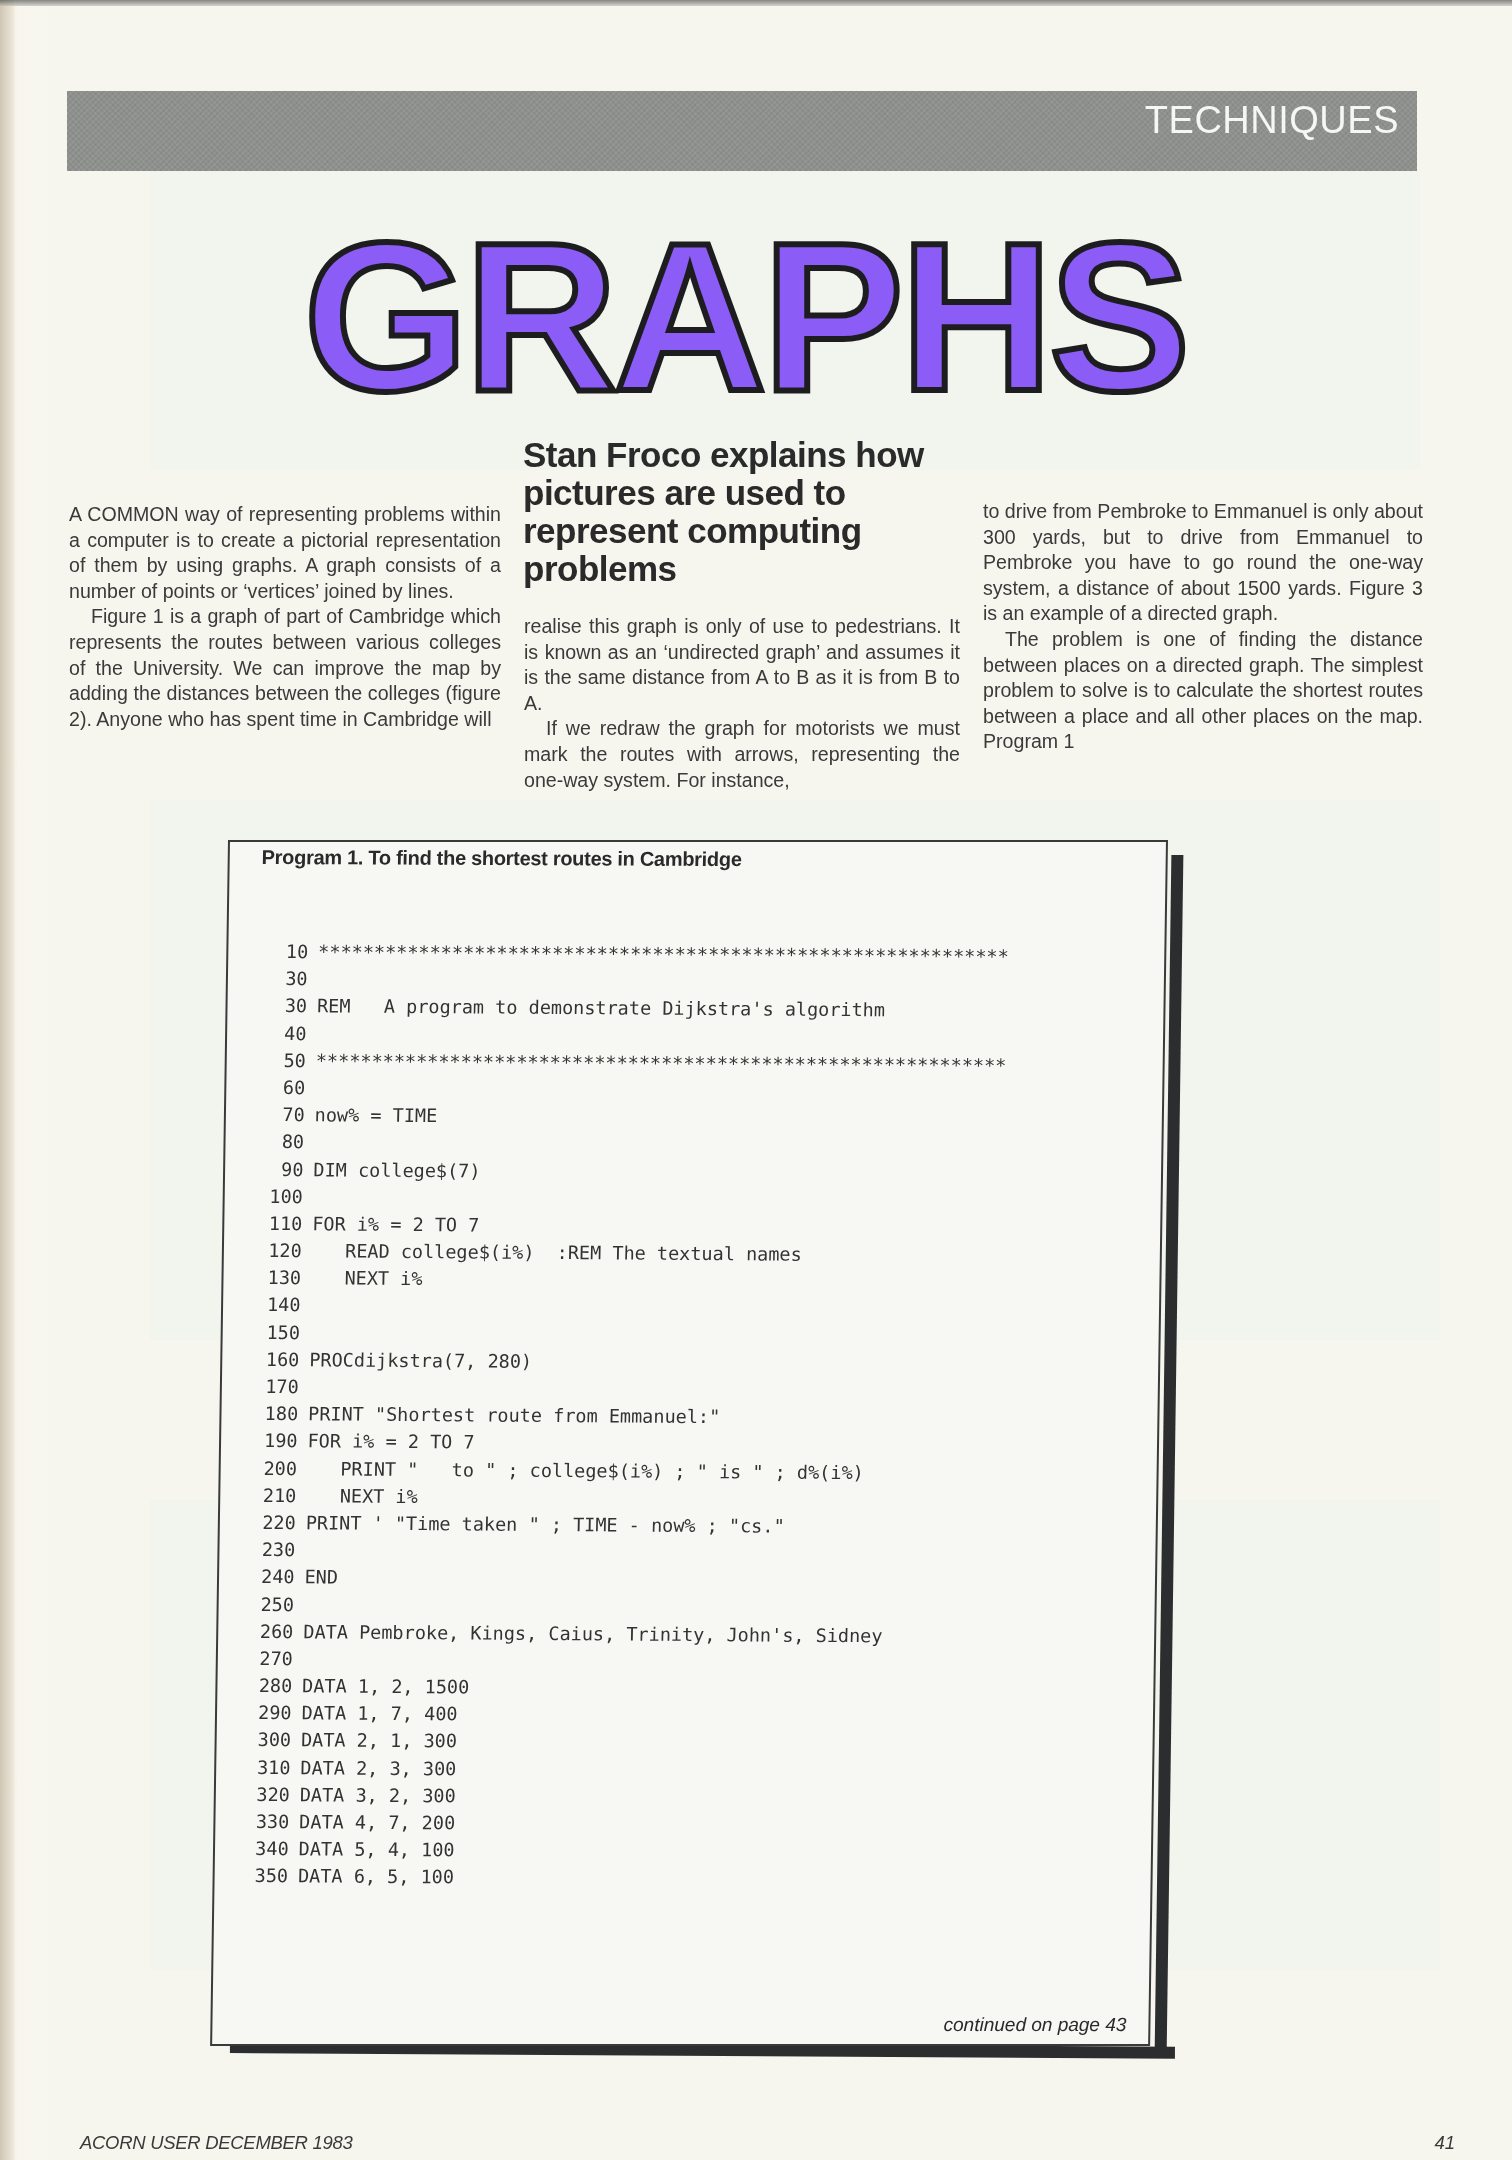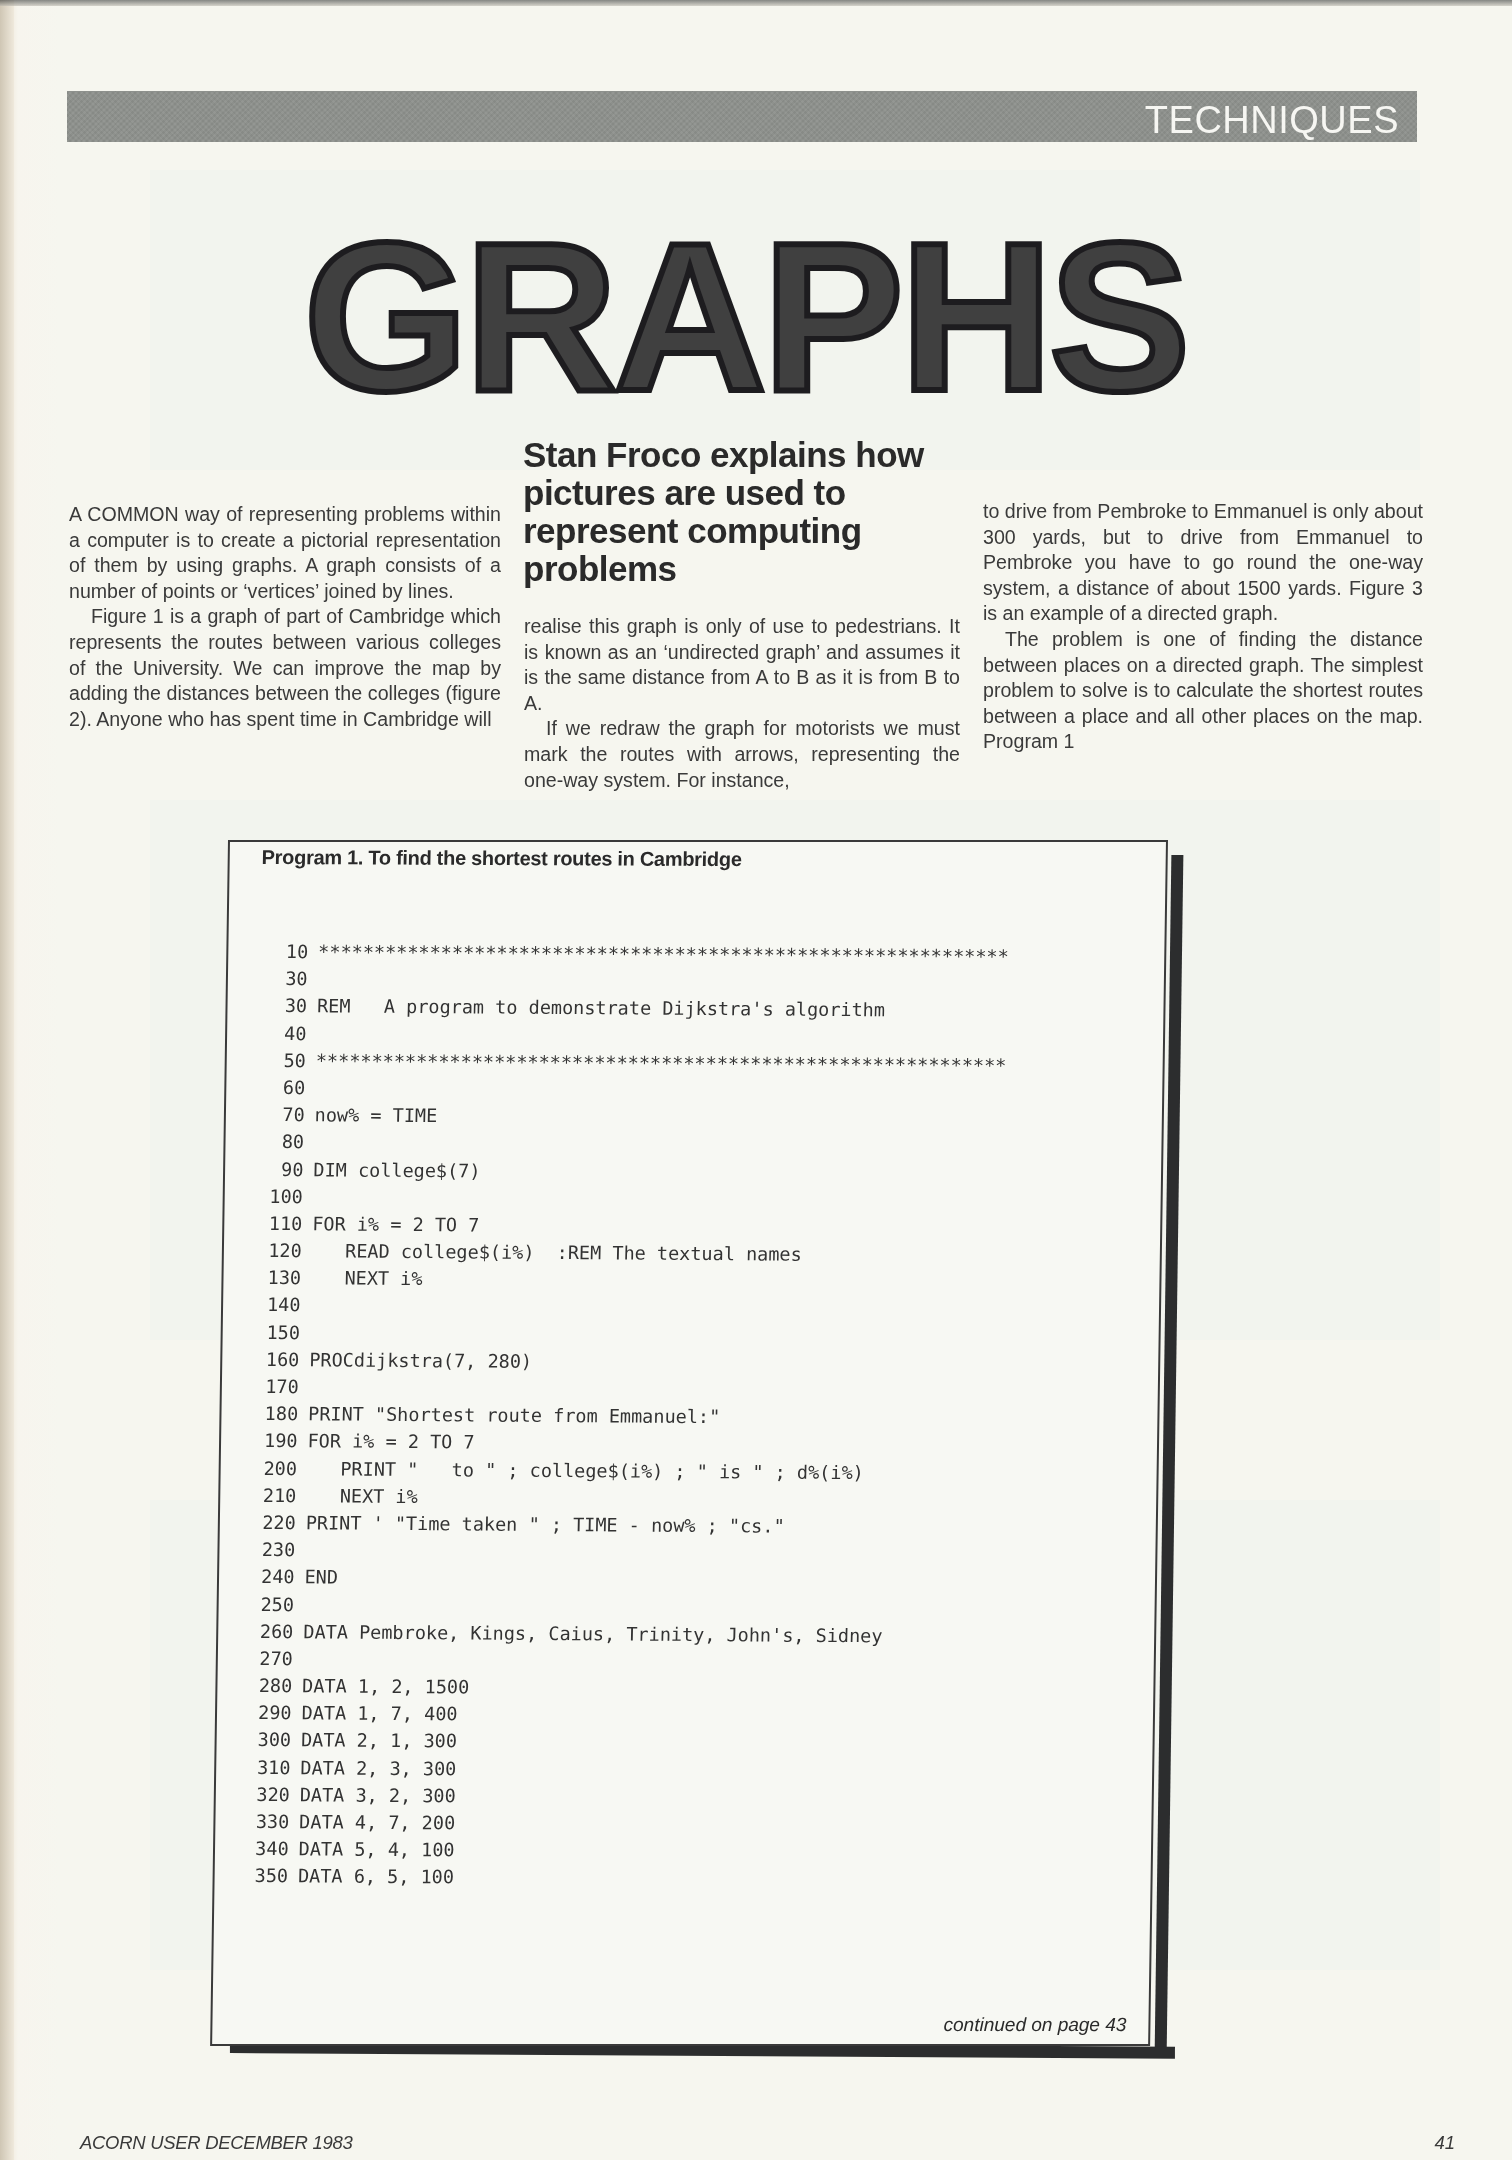--- a/index.html
+++ b/index.html
@@ -22,36 +22,36 @@
   .top-edge {
     position: absolute; left: 0; top: 0; width: 1512px; height: 6px;
     background: linear-gradient(180deg, #3a3d3c, #bfbcb3);
     opacity: .6;
   }
   .ghost {
     position: absolute; background: #eef2ec; opacity: .55;
   }
   
   .section-bar {
-    position: absolute; left: 67px; top: 91px; width: 1350px; height: 51px;
+    position: absolute; left: 67px; top: 91px; width: 1350px; height: 80px;
     background: #8e918d;
     background-image:
       repeating-linear-gradient(45deg, rgba(255,255,255,.05) 0 2px, transparent 2px 4px),
       repeating-linear-gradient(-45deg, rgba(0,0,0,.05) 0 2px, transparent 2px 4px);
   }
   .section-label {
     position: absolute; right: 18px; top: 8px;
     color: #f6f6f2; font-size: 38px; letter-spacing: .5px;
     font-family: "Liberation Sans", sans-serif;
   }
   
   .title {
     position: absolute; left: 240px; top: 222px; width: 1010px; height: 190px;
     font-family: "Liberation Sans", sans-serif; font-weight: 900;
-    font-size: 212px; line-height: 190px; color: #404040;
+    font-size: 212px; line-height: 190px; color: #8b5cf6;
     letter-spacing: -4px; text-align: center;
     transform: scaleY(1.0); -webkit-text-stroke: 6px #1d1c1f;
   }
   
   .standfirst {
     position: absolute; left: 523px; top: 436px; width: 450px;
     text-align: left; font-weight: bold; font-size: 35px; line-height: 38px;
     color: #2a2a2a; letter-spacing: -.5px;
   }
   

